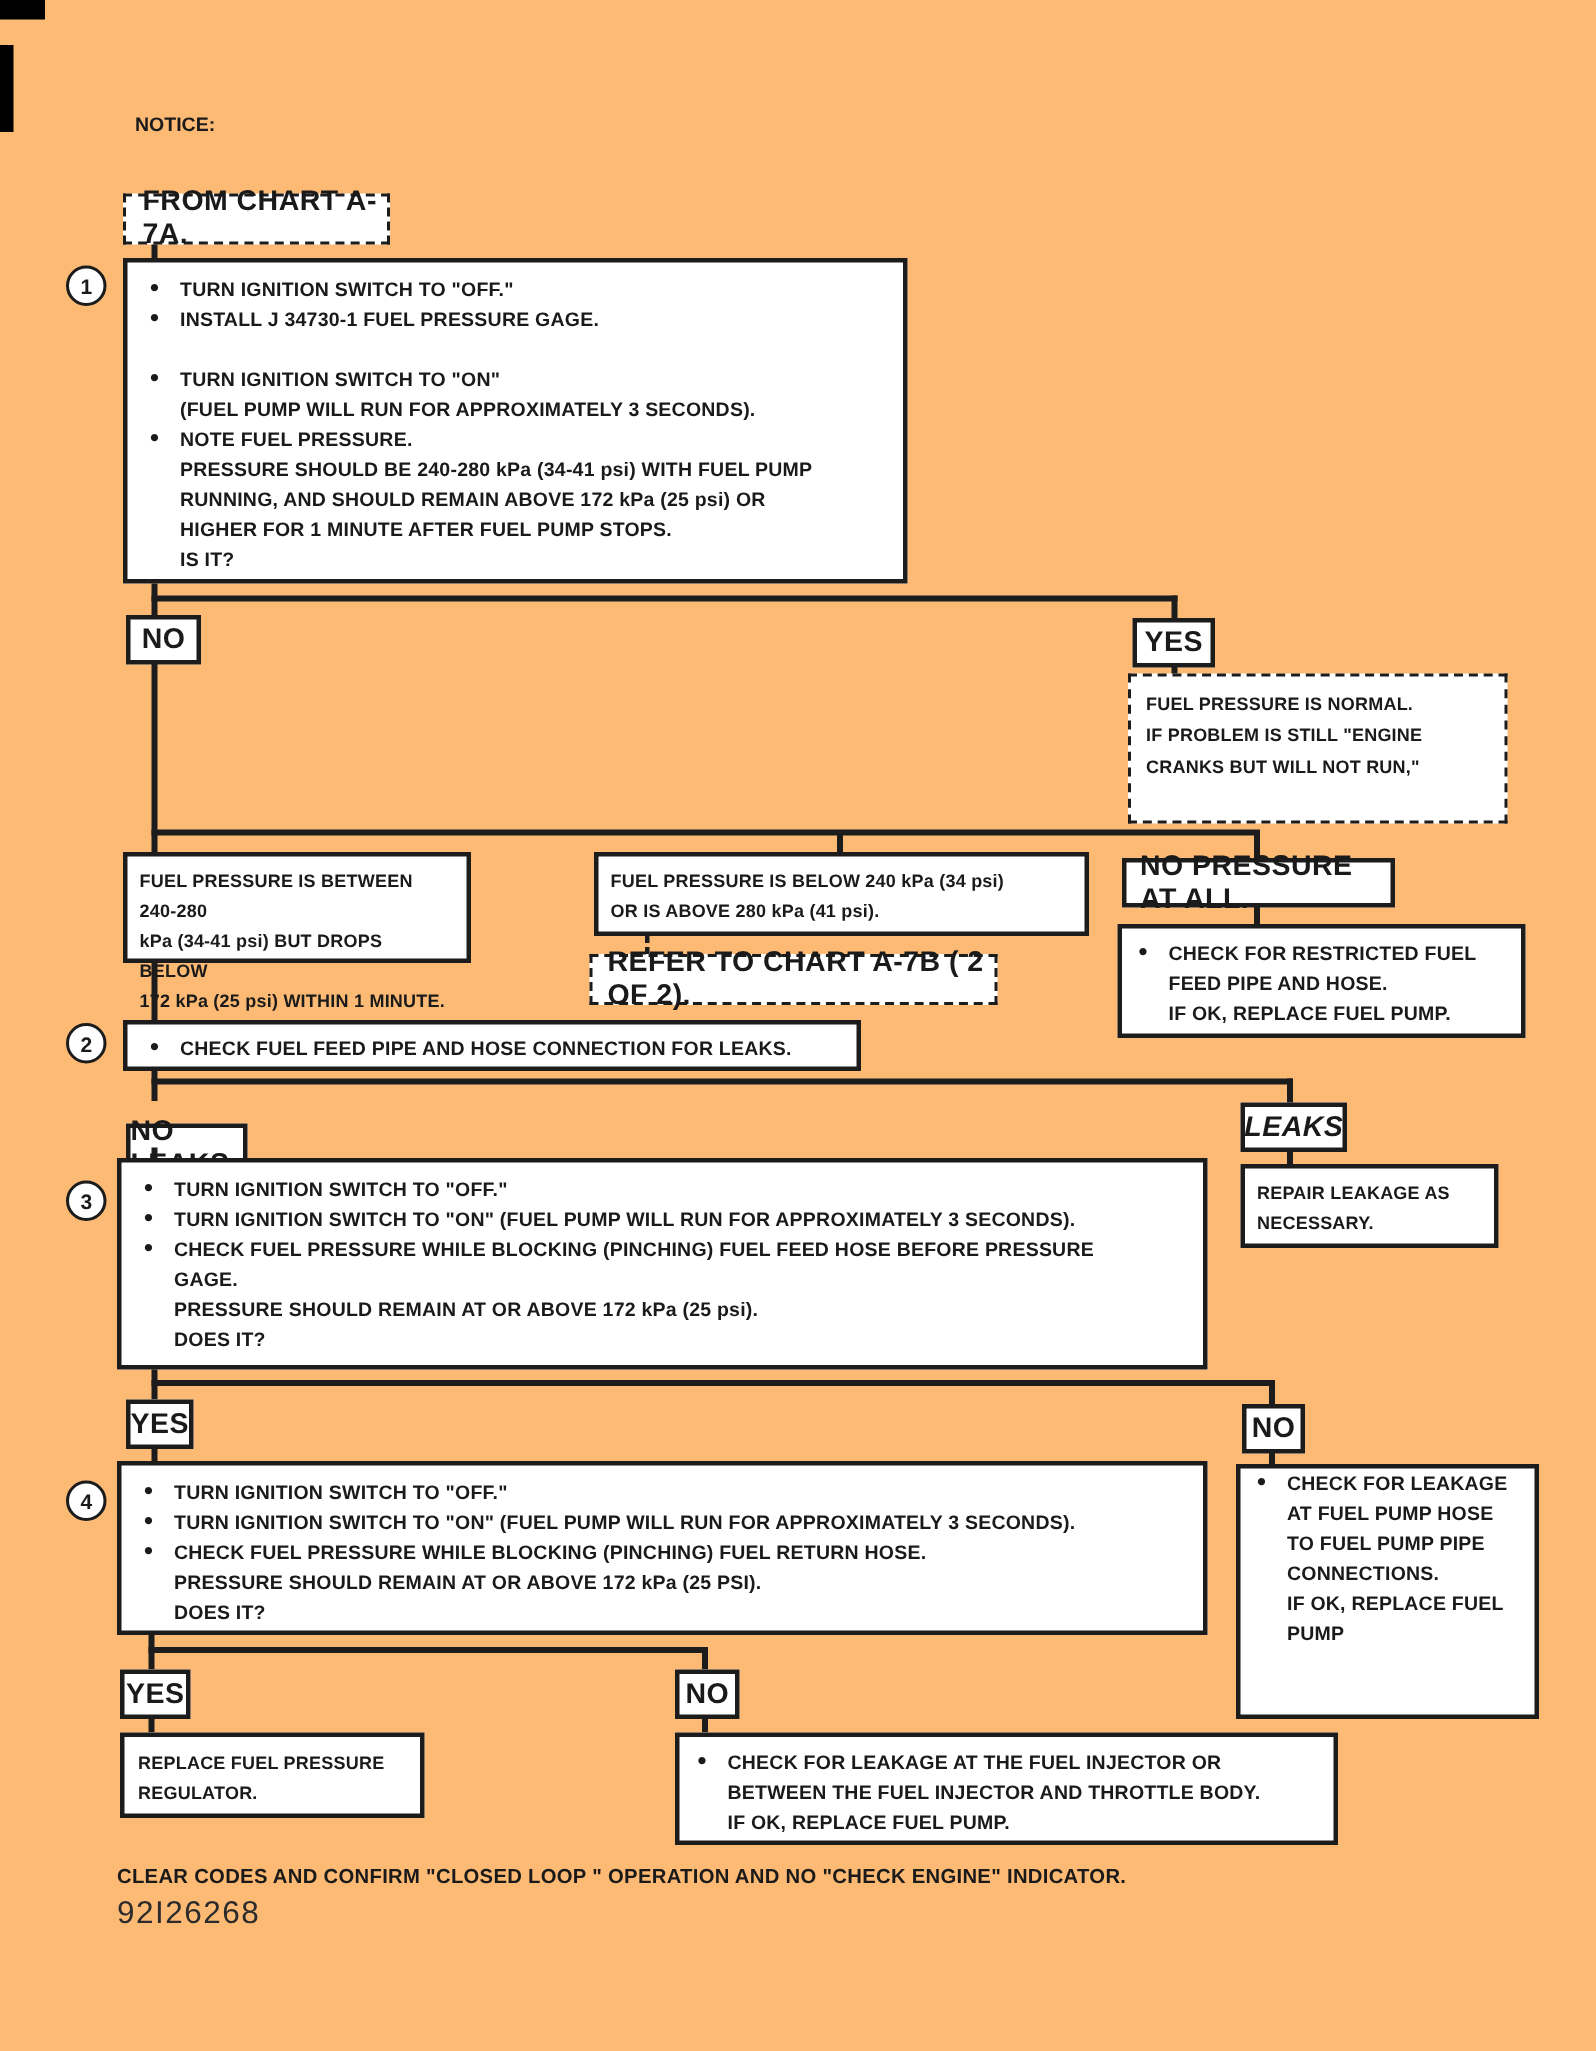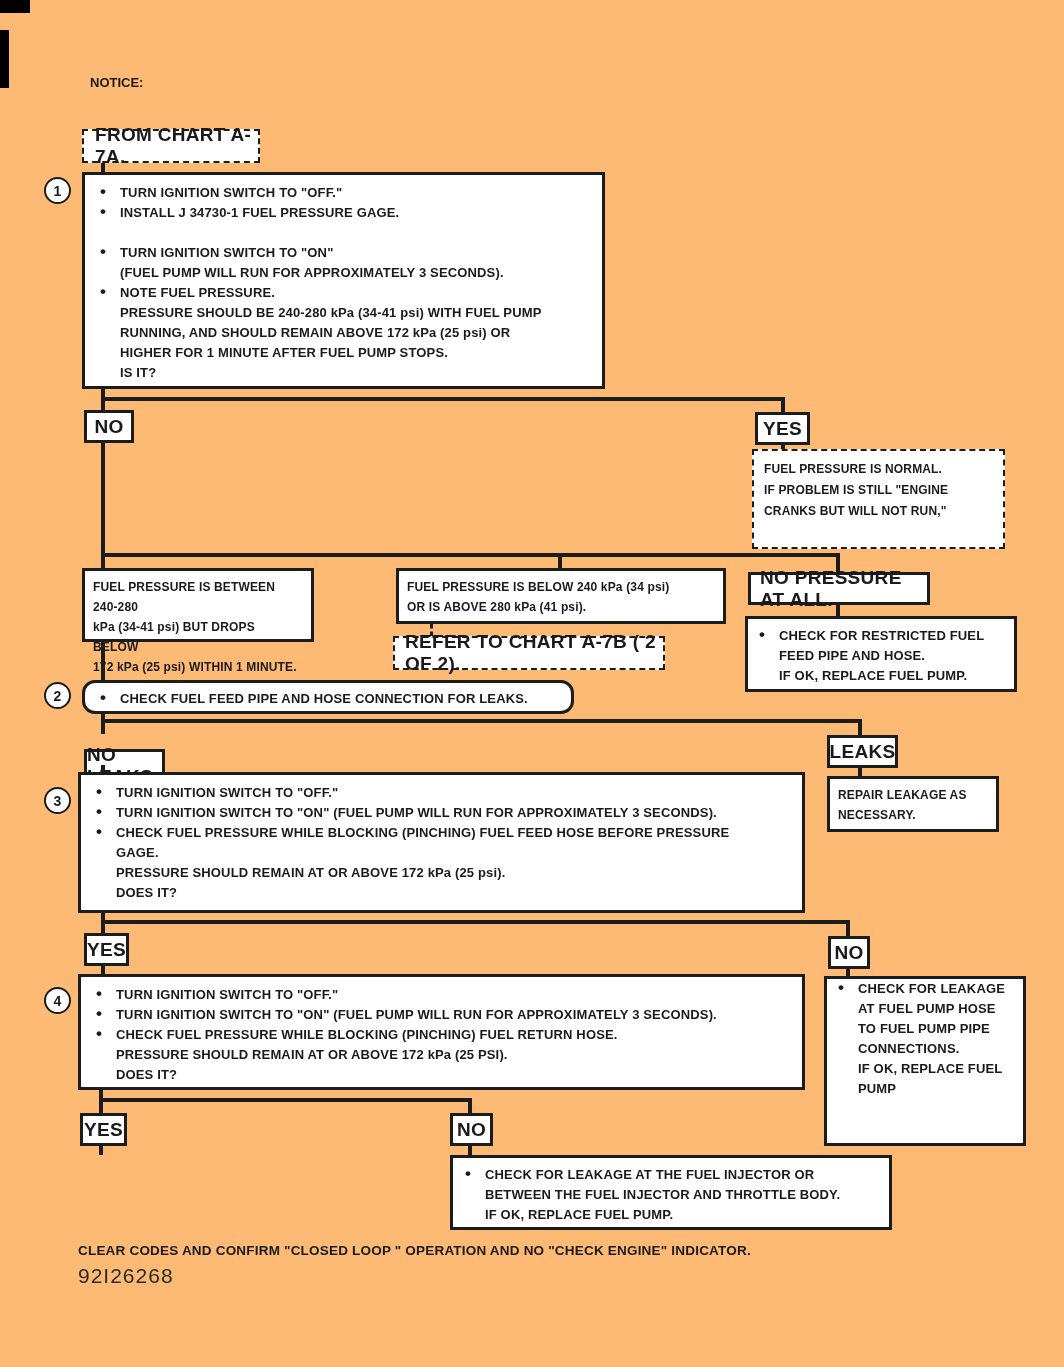--- a/index.html
+++ b/index.html
@@ -103,32 +103,32 @@
   <div class="box" style="left:745px;top:616px;width:272px;height:76px;padding:7px 8px;">
     <ul class="bullets">
       <li>CHECK FOR RESTRICTED FUEL
 FEED PIPE AND HOSE.
 IF OK, REPLACE FUEL PUMP.</li>
     </ul>
   </div>
 
   <div class="vline" style="left:101px;top:641px;width:4px;height:40px;"></div>
   <div class="circle" style="left:44px;top:682px;">2</div>
-  <div class="box" style="left:82px;top:680px;width:492px;height:34px;padding:6px 12px;border-radius:13px;">
+  <div class="box" style="left:82px;top:680px;width:492px;height:34px;padding:6px 12px;">
     <ul class="bullets">
       <li>CHECK FUEL FEED PIPE AND HOSE CONNECTION FOR LEAKS.</li>
     </ul>
   </div>
 
   <div class="vline" style="left:101px;top:713px;width:4px;height:21px;"></div>
   <div class="hline" style="left:101px;top:719px;width:761px;height:4px;"></div>
   <div class="vline" style="left:858px;top:719px;width:4px;height:17px;"></div>
 
   <div class="box lbl" style="left:84px;top:749px;width:81px;height:33px;">NO LEAKS</div>
-  <div class="box lbl" style="left:827px;top:735px;width:71px;height:33px;">LEAKS</div>
+  <div class="box lbl" style="left:827px;top:735px;width:71px;height:33px;font-style:italic;">LEAKS</div>
 
   <div class="vline" style="left:858px;top:767px;width:4px;height:9px;"></div>
   <div class="box" style="left:827px;top:776px;width:172px;height:56px;padding:6px 8px;">
     <div class="t">REPAIR LEAKAGE AS
 NECESSARY.</div>
   </div>
 
   <div class="vline" style="left:101px;top:765px;width:4px;height:8px;"></div>
   <div class="circle" style="left:44px;top:787px;">3</div>
   <div class="box" style="left:78px;top:772px;width:727px;height:141px;padding:8px 12px;">
@@ -174,20 +174,24 @@
   </div>
 
   <div class="vline" style="left:99px;top:1090px;width:4px;height:23px;"></div>
   <div class="hline" style="left:99px;top:1098px;width:373px;height:4px;"></div>
   <div class="vline" style="left:468px;top:1098px;width:4px;height:15px;"></div>
 
   <div class="box lbl" style="left:80px;top:1113px;width:47px;height:33px;">YES</div>
   <div class="box lbl" style="left:450px;top:1113px;width:43px;height:33px;">NO</div>
 
   <div class="vline" style="left:99px;top:1145px;width:4px;height:10px;"></div>
+  <div class="box" style="left:80px;top:1155px;width:203px;height:57px;padding:7px 9px;">
+    <div class="t">REPLACE FUEL PRESSURE
+REGULATOR.</div>
+  </div>
 
   <div class="vline" style="left:468px;top:1145px;width:4px;height:10px;"></div>
   <div class="box" style="left:450px;top:1155px;width:442px;height:75px;padding:7px 9px;">
     <ul class="bullets">
       <li>CHECK FOR LEAKAGE AT THE FUEL INJECTOR OR
 BETWEEN THE FUEL INJECTOR AND THROTTLE BODY.
 IF OK, REPLACE FUEL PUMP.</li>
     </ul>
   </div>
 

